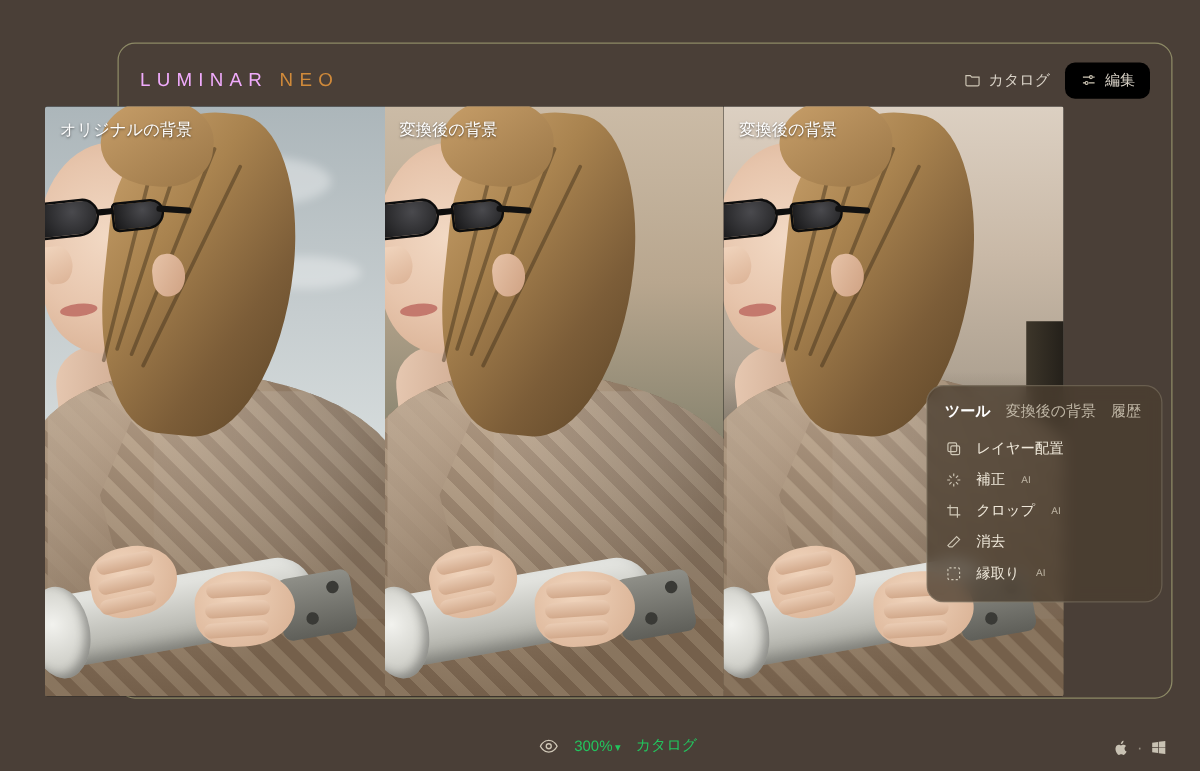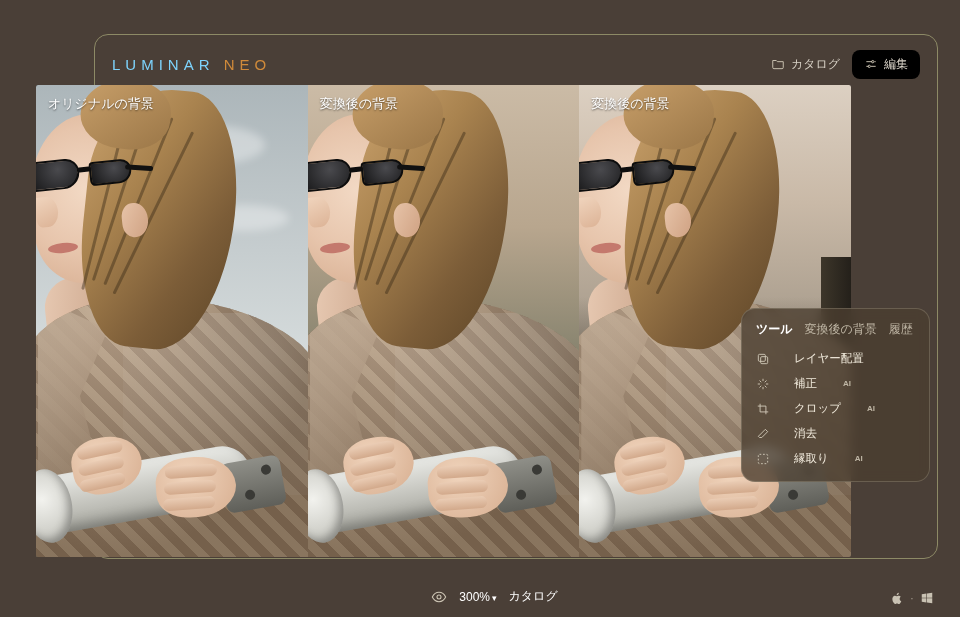--- a/index.html
+++ b/index.html
@@ -22,21 +22,21 @@
   
   .topbar {
     position: absolute;
     top: 44px; left: 94px; right: 22px;
     height: 40px;
     display: flex;
     align-items: center;
     padding: 0 18px;
   }
   .brand { font-size: 15px; letter-spacing: 5px; font-weight: 500; }
-  .brand .l1 { color: #7dd3fc; }
+  .brand .l1 { color: #f0abfc; }
   .brand .l2 { color: #d08a3a; }
   .topbar .spacer { flex: 1; }
   .top-btn {
     display: flex; align-items: center; gap: 6px;
     padding: 6px 12px; border-radius: 8px;
     font-size: 12px; color: #d9d2c7; cursor: pointer;
   }
   .top-btn.active { background: #000000; }
   .top-btn svg { width: 14px; height: 14px; }
 
@@ -174,30 +174,30 @@
     backdrop-filter:blur(6px);
     border:1px solid rgba(200,190,170,.25);
     border-radius:14px;
     padding:12px 10px 10px;
     z-index:50;
     color:#efe8da;
   }
   .popover-tabs { display:flex; gap:12px; font-size:12px; margin-bottom:8px; padding:0 4px; }
   .popover-tabs span { color:#bfb6a5; cursor:pointer; }
   .popover-tabs span.active { color:#fff; font-weight:600; }
-  .tool-row { display:flex; align-items:center; gap:24px; padding:5px 4px;
+  .tool-row { display:flex; align-items:center; gap:11px; padding:5px 4px;
     font-size:11.5px; border-radius:6px; cursor:pointer; }
-  .tool-row .ai { font-size:8px; color:#bfb6a5; margin-left:2px;font-weight:bold; }
+  .tool-row .ai { font-size:8px; color:#bfb6a5; margin-left:2px; }
   .tool-row svg { width:14px; height:14px; flex-shrink:0; }
 
   
   .status {
     position:absolute; left:0; right:0; bottom:12px;
     display:flex; align-items:center; justify-content:center;
-    font-size:12px; color:#ffffff; gap:12px;padding-left:29px;
+    font-size:12px; color:#22c55e; gap:12px;padding-left:29px;
   }
   .status .eye { width:16px; height:16px; }
   .status .chev { font-size:9px; margin-left:2px; }
   .os-icons { position:absolute; right:26px; bottom:12px; display:flex; gap:6px; align-items:center;
     color:#c9c2b3; font-size:13px; }
   .os-icons svg { width:14px; height:14px; }
 
   .ic { stroke:#cfc7b6; stroke-width:1.6; fill:none; }
 </style>
 </head>

